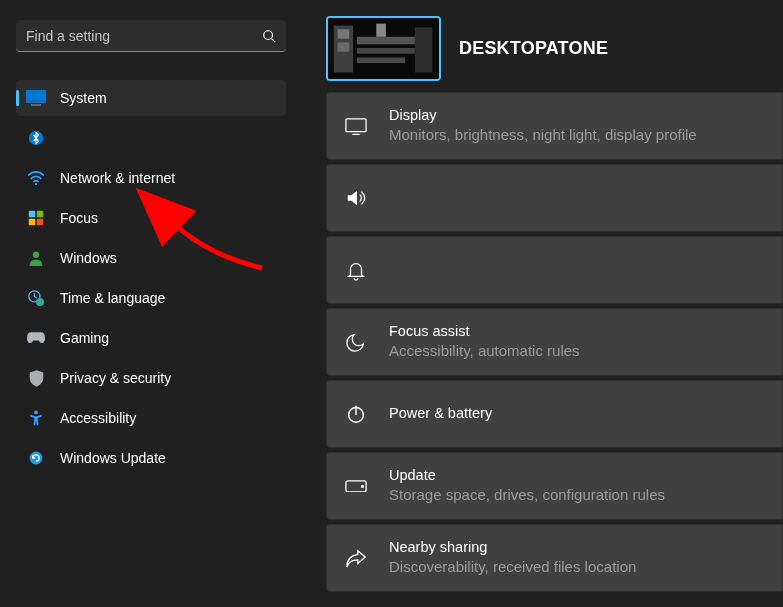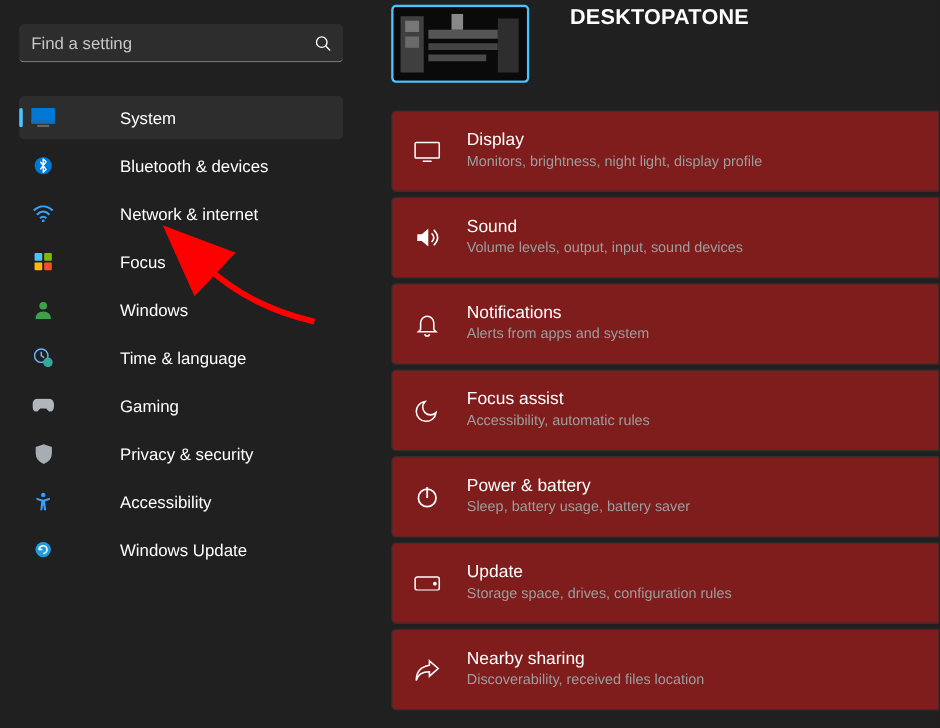--- a/index.html
+++ b/index.html
@@ -43,21 +43,20 @@
   }
   .nav-item {
     display: flex;
     align-items: center;
     height: 36px;
     border-radius: 4px;
     padding-left: 10px;
     margin-bottom: 4px;
     cursor: pointer;
     position: relative;
-    gap: 40px;
   }
   .nav-item.active {
     background: #2d2d2d;
   }
   .nav-item.active::before {
     content: "";
     position: absolute;
     left: 0px; top: 10px; bottom: 10px;
     width: 3px;
     background: #4cc2ff;
@@ -77,42 +76,42 @@
     white-space: nowrap;
   }
   
   .main {
     flex: 1;
     padding: 0 0 0 24px;
     overflow: hidden;
   }
   .hdr {
     display: flex;
+    align-items: center;
     height: 92px;
     padding-top: 4px;
-    gap: 16px;
   }
   .hdr-img {
     width: 115px; height: 65px;
     border-radius: 4px;
     border: 2px solid #4cc2ff;
     overflow: hidden;
     background: #000;
     display:flex; align-items:center; justify-content:center;
     margin-right: 18px;
   }
   .hdr-img svg { width:100%; height:100%; }
   .hdr-title {
     font-size: 18px;
     font-weight: 600;
     letter-spacing: .2px;
   }
   .cards { display:flex; flex-direction:column; gap:4px; }
   .card {
-    background: #7f1d1d;
+    background: #404040;
     border: 1px solid #2f2f2f;
     border-radius: 4px 0 0 4px;
     height: 68px;
     display:flex;
     align-items:center;
     padding-left: 18px;
     cursor:pointer;
   }
   .card-icon {
     width: 22px; height: 22px;
@@ -121,21 +120,21 @@
     flex-shrink:0;
     display:inline-flex; align-items:center; justify-content:center;
   }
   .card-text { display:flex; flex-direction:column; }
   .card-title {
     font-size: 14.5px;
     color:#ffffff;
     line-height:1.2;
   }
   .card-sub {
-    font-size: 12px;
+    font-size: 15px;
     color:#9d9d9d;
     line-height:1.4;
   }
   
   .arrow {
     position: absolute;
     left: 162px;
     top: 210px;
     pointer-events:none;
   }
@@ -167,21 +166,20 @@
     <span class="nav-label">System</span>
   </div>
 
   <div class="nav-item">
     <span class="nav-icon">
       <svg viewBox="0 0 20 20" width="16" height="16">
         <circle cx="10" cy="10" r="9" fill="#0078d4"></circle>
         <path d="M7 6 L13 14 L10 17 V3 L13 6 L7 14" stroke="#fff" stroke-width="1.4" fill="none" stroke-linejoin="round"></path>
       </svg>
     </span>
-    <span class="nav-label">Bluetooth &amp; devices</span>
   </div>
 
   <div class="nav-item">
     <span class="nav-icon">
       <svg viewBox="0 0 20 16" width="18" height="14">
         <path d="M1 5 Q10 -3 19 5" stroke="#3aa0ff" stroke-width="2" fill="none"></path>
         <path d="M4 9 Q10 3 16 9" stroke="#3aa0ff" stroke-width="2" fill="none"></path>
         <path d="M7 12.5 Q10 9.5 13 12.5" stroke="#3aa0ff" stroke-width="2" fill="none"></path>
         <circle cx="10" cy="15" r="1.3" fill="#3aa0ff"></circle>
       </svg>
@@ -298,37 +296,29 @@
     </div>
 
     <div class="card">
       <span class="card-icon">
         <svg viewBox="0 0 24 24" stroke="currentColor" fill="none" stroke-width="1.4">
           <path d="M3 9v6h4l6 5V4L7 9H3z" fill="currentColor" stroke="none"></path>
           <path d="M16 8 Q20 12 16 16"></path>
             <path d="M18 5 Q25 12 18 19"></path>
         </svg>
       </span>
-      <div class="card-text">
-        <span class="card-title">Sound</span>
-        <span class="card-sub">Volume levels, output, input, sound devices</span>
-      </div>
     </div>
 
     <div class="card">
       <span class="card-icon">
         <svg viewBox="0 0 24 24" stroke="currentColor" fill="none" stroke-width="1.4">
           <path d="M6 17 V11 a6 6 0 0 1 12 0 V17 l2 2 H4 Z"></path>
             <path d="M10 21 a2 2 0 0 0 4 0"></path>
         </svg>
       </span>
-      <div class="card-text">
-        <span class="card-title">Notifications</span>
-        <span class="card-sub">Alerts from apps and system</span>
-      </div>
     </div>
 
     <div class="card">
       <span class="card-icon">
         <svg viewBox="0 0 24 24" stroke="currentColor" fill="none" stroke-width="1.4">
           <path d="M20 14 A9 9 0 1 1 10 4 A7 7 0 0 0 20 14 Z"></path>
         </svg>
       </span>
       <div class="card-text">
         <span class="card-title">Focus assist</span>
@@ -338,21 +328,20 @@
 
     <div class="card">
       <span class="card-icon">
         <svg viewBox="0 0 24 24" stroke="currentColor" fill="none" stroke-width="1.6">
           <circle cx="12" cy="13" r="8"></circle>
             <line x1="12" y1="3" x2="12" y2="13"></line>
         </svg>
       </span>
       <div class="card-text">
         <span class="card-title">Power &amp; battery</span>
-        <span class="card-sub">Sleep, battery usage, battery saver</span>
       </div>
     </div>
 
     <div class="card">
       <span class="card-icon">
         <svg viewBox="0 0 24 14" stroke="currentColor" fill="none" stroke-width="1.4">
           <rect x="1" y="1" width="22" height="12" rx="2"></rect>
             <circle cx="19" cy="7" r="1" fill="currentColor"></circle>
         </svg>
       </span>

